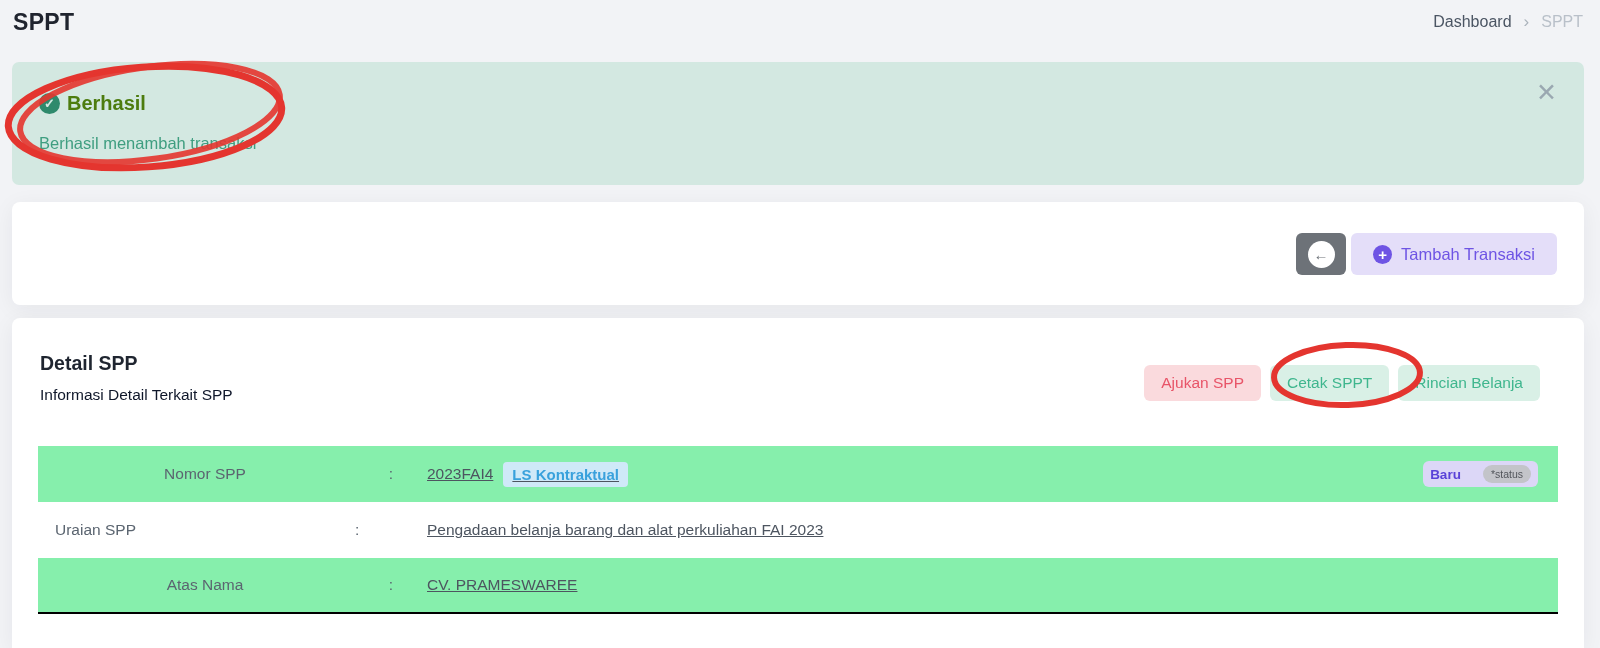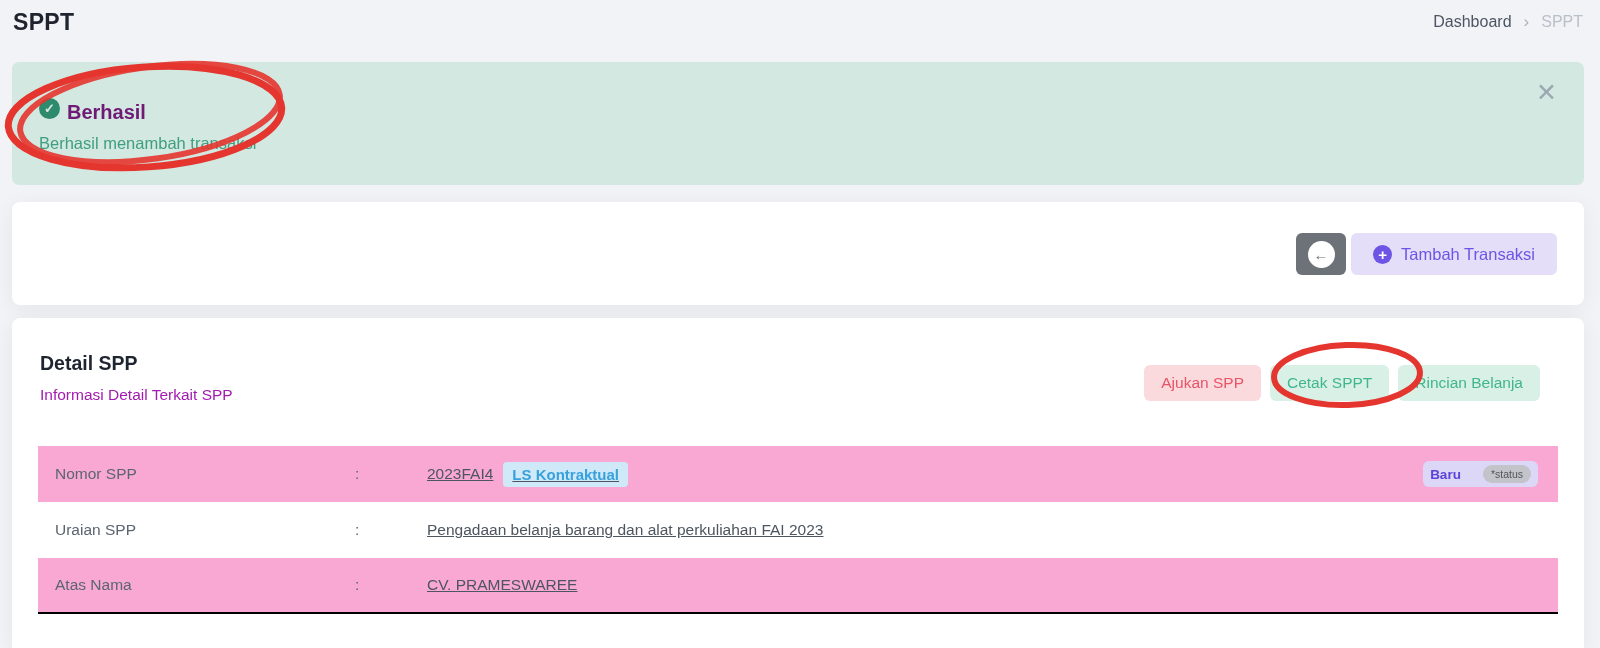--- a/index.html
+++ b/index.html
@@ -33,21 +33,21 @@
   .alert-title-row {
     position:absolute; left:27px; top:30px;
     display:flex; align-items:center; gap:7px;
   }
   .check-circle {
     width:21px; height:21px; border-radius:50%;
     background:#2e8a6c; color:#d3e8e1;
     display:flex; align-items:center; justify-content:center;
     font-size:13px; font-weight:bold;
   }
-  .alert-title { color:#701a75; font-size:20px; font-weight:bold;margin-top:9px; }
+  .alert-title { color:#4d7c0f; font-size:20px; font-weight:bold; }
   .alert-message {
     position:absolute; left:27px; top:72px;
     color:#3f9e80; font-size:16.5px;
   }
   .alert-close {
     position:absolute; right:27px; top:18px;
     color:#9aa8b1; font-size:25px; font-weight:300; cursor:pointer; line-height:1;
   }
 
   
@@ -88,40 +88,40 @@
   .detail-card {
     position:absolute; left:12px; top:318px; width:1572px; height:330px;
     border-radius:8px 8px 0 0;
   }
   .detail-title {
     position:absolute; left:28px; top:34px;
     font-size:19.5px; font-weight:bold; color:#1f2530;
   }
   .detail-subtitle {
     position:absolute; left:28px; top:68px;
-    font-size:15.5px; color:#a21caf;
+    font-size:15.5px; color:#0f172a;
   }
   .detail-actions {
     position:absolute; right:44px; top:47px;
     display:flex; align-items:center; gap:9px;
   }
   .pill-button {
     height:36px; border:none; border-radius:6px; cursor:pointer;
     font-family:"Liberation Sans", sans-serif;
     font-size:15.5px; padding:0 17px;
   }
   .pill-danger { background:#fadadd; color:#e85468; }
   .pill-green  { background:#d9f0e6; color:#3fb68e; }
 
   .rows { position:absolute; left:26px; right:26px; top:128px; }
   .row {
     display:flex; align-items:center; height:56px;
     padding:0 20px 0 17px; font-size:15.5px;
   }
-  .row.striped { background:#f9a8d4; }
+  .row.striped { background:#86efac;text-align:center; }
   .row.last { border-bottom:2px solid #000000; }
   .row-label { width:300px; color:#5b6570; }
   .row-colon { width:72px; color:#5b6570; }
   .row-value { color:#4d5560; display:flex; align-items:center; gap:10px;text-decoration:underline; }
 
   .info-badge {
     background:#cfe9f8; color:#39a1dc;
     font-size:15px; font-weight:bold;
     padding:4px 9px; border-radius:4px;
   }

